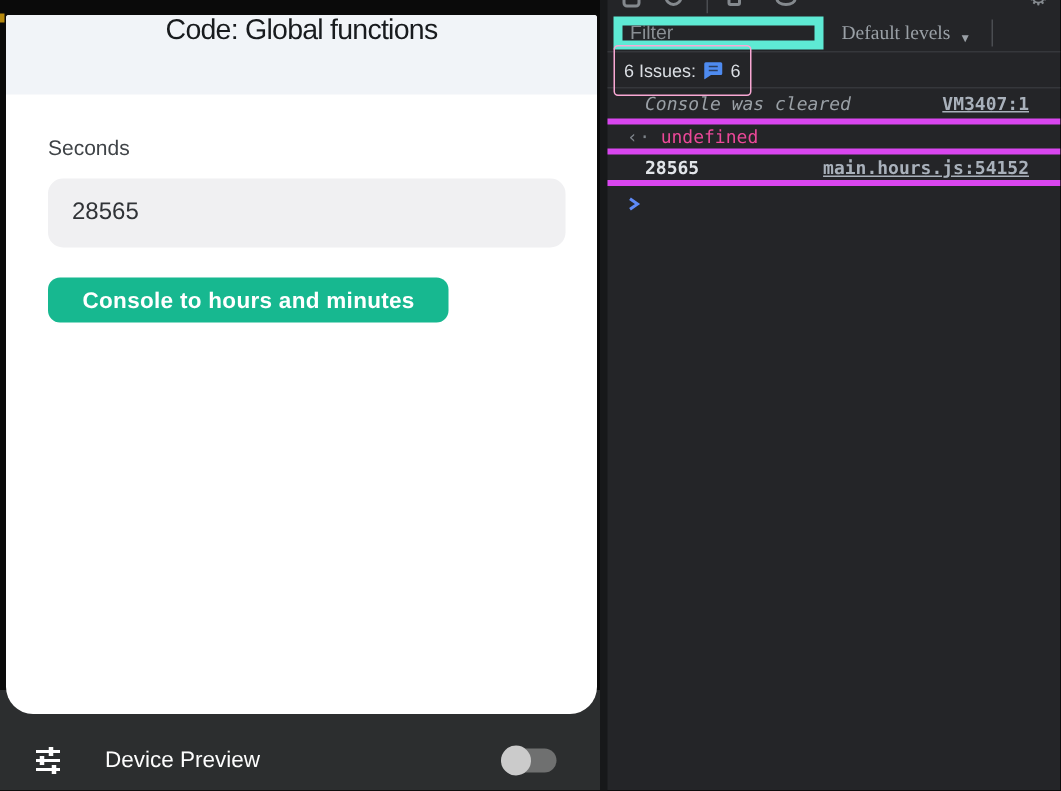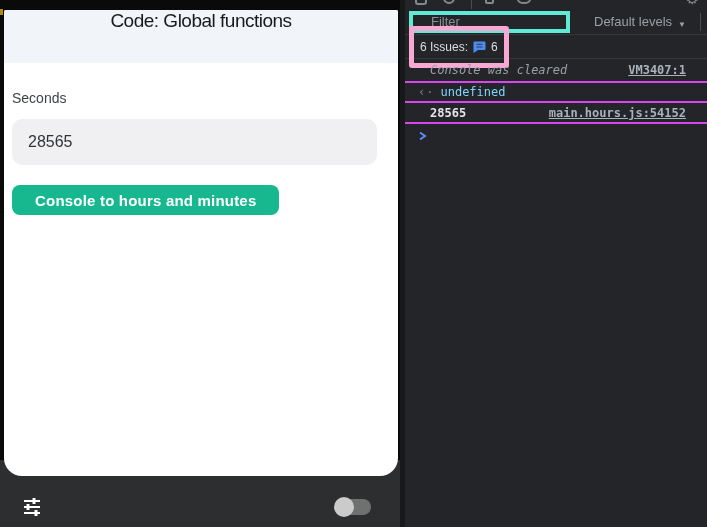--- a/index.html
+++ b/index.html
@@ -11,21 +11,21 @@
   
   .left-pane{position:absolute;left:0;top:0;width:400px;height:527px;background:#0a0a0a;}
   .left-bottom-bg{position:absolute;left:0;top:460px;width:400px;height:67px;background:#2c2e2f;}
   .debug-notch{position:absolute;left:0;top:9px;width:3px;height:6px;background:#b5880d;}
   .app-window{
     position:absolute;left:4px;top:10px;width:394px;height:466px;background:#ffffff;
     border-radius:2px 2px 18px 18px;overflow:hidden;z-index:2;
   }
   .app-header{height:53px;background:#f1f4f8;display:flex;justify-content:center;}
   .app-title{font-size:19px;color:#181b1e;letter-spacing:-0.5px;font-weight:400;}
-  .app-body{padding:27px 21px 0 8px;}
+  .app-body{padding:27px 21px 0 28px;}
   .field-label{font-size:14px;color:#3f4347;}
   .seconds-input{
     display:block;margin-top:13px;width:100%;height:46px;box-sizing:border-box;
     background:#f0f0f2;border:none;border-radius:10px;outline:none;
     font-size:16px;color:#303337;padding:0 16px;font-family:"Liberation Sans",sans-serif;
   }
   .convert-btn{
     margin-top:20px;height:30px;padding:0 23px;border:none;border-radius:8px;
     background:#17b890;color:#ffffff;font-size:15px;font-weight:600;letter-spacing:0.2px;
     font-family:"Liberation Sans",sans-serif;cursor:pointer;
@@ -46,43 +46,43 @@
   .dt-topcut{position:relative;height:9px;overflow:hidden;}
   .dt-topcut .frag{position:absolute;box-sizing:border-box;}
   .f-square{left:10px;top:-8px;width:12px;height:13px;border:2px solid #84898e;border-radius:3px;}
   .f-circle{left:38px;top:-8px;width:12px;height:12px;border:2px solid #84898e;border-radius:50%;}
   .f-sep{left:66px;top:-2px;width:1px;height:11px;background:#4a4d51;}
   .f-small{left:80px;top:-8px;width:9px;height:12px;border:2px solid #84898e;border-radius:2px;}
   .f-eye{left:112px;top:-5px;width:14px;height:9px;border:2px solid #84898e;border-radius:50%;}
   .f-gear{right:8px;top:-9px;font-size:15px;color:#84898e;line-height:1;}
   .dt-filter-row{height:26px;box-sizing:border-box;border-bottom:1px solid #35373b;display:flex;align-items:center;}
   .dt-filter{
-    margin-left:4px;width:161px;height:22px;box-sizing:border-box;background:transparent;
-    border:4px solid #5eead4;color:#c5c9cd;font-size:13px;padding:0 18px;outline:none;
+    margin-left:4px;width:140px;height:22px;box-sizing:border-box;background:transparent;
+    border:6px solid #5eead4;color:#c5c9cd;font-size:13px;padding:0 5px;outline:none;
     font-family:"Liberation Sans",sans-serif;
   }
   .dt-filter::placeholder{color:#898e93;}
-  .dt-levels{margin-left:24px;display:inline-flex;align-items:flex-end;gap:6px;font-size:13px;color:#9aa0a6;cursor:pointer;}
+  .dt-levels{margin-left:12px;display:inline-flex;align-items:flex-end;gap:6px;font-size:13px;color:#9aa0a6;cursor:pointer;font-family:Liberation Serif, serif;}
   .caret{font-size:8px;color:#9aa0a6;}
   .dt-vsep{width:1px;height:18px;background:#4a4d51;margin-left:14px;}
   .dt-issues-row{height:24px;box-sizing:border-box;border-bottom:1px solid #35373b;display:flex;align-items:center;}
   .issues-chip{
     margin-left:4px;display:inline-flex;align-items:center;gap:5px;height:19px;box-sizing:border-box;
-    border:5px solid #f9a8d4;border-radius:3px;padding:16px 6px;font-size:12px;color:#dbdfe4;cursor:pointer;
+    border:1px solid #f9a8d4;border-radius:3px;padding:16px 6px;font-size:12px;color:#dbdfe4;cursor:pointer;
   }
   .crow{
-    box-sizing:border-box;border-bottom:2px solid #d946ef;display:flex;align-items:center;
+    box-sizing:border-box;border-bottom:4px solid #d946ef;display:flex;align-items:center;
     font-family:"DejaVu Sans Mono",monospace;font-size:12px;padding-left:25px;
   }
   .crow .clink{margin-left:auto;margin-right:21px;color:#a9b1bb;text-decoration:underline;cursor:pointer;font-weight:bold;}
   .c1{height:24px;}
   .c1 .cleared{font-style:italic;color:#9aa0a6;}
   .c2{height:20px;padding-left:13px;}
   .retmark{color:#7e848a;margin-right:6px;letter-spacing:1px;}
-  .undef{color:#7dd3fc;}
+  .undef{color:#ec4899;}
   .c3{height:21px;}
   .logval{font-weight:bold;color:#e2e5e9;}
   .c4{height:23px;padding-left:13px;border-bottom:none;}
 </style>
 </head>
 <body>
 
 <div class="left-pane">
   <div class="left-bottom-bg"></div>
   <div class="debug-notch"></div>
@@ -106,20 +106,21 @@
           <line x1="3" y1="11" x2="19" y2="11"></line>
           <line x1="3" y1="17" x2="19" y2="17"></line>
         </g>
         <g stroke="#ffffff" stroke-width="3">
           <line x1="13" y1="2" x2="13" y2="8"></line>
           <line x1="7" y1="8" x2="7" y2="14"></line>
           <line x1="15" y1="14" x2="15" y2="20"></line>
         </g>
       </svg>
     </span>
+    <span class="dp-label">Device Preview</span>
     <div class="toggle">
       <div class="toggle-knob"></div>
     </div>
   </div>
 </div>
 
 <div class="devtools">
 
   <div class="dt-topcut">
     <div class="frag f-square"></div>

